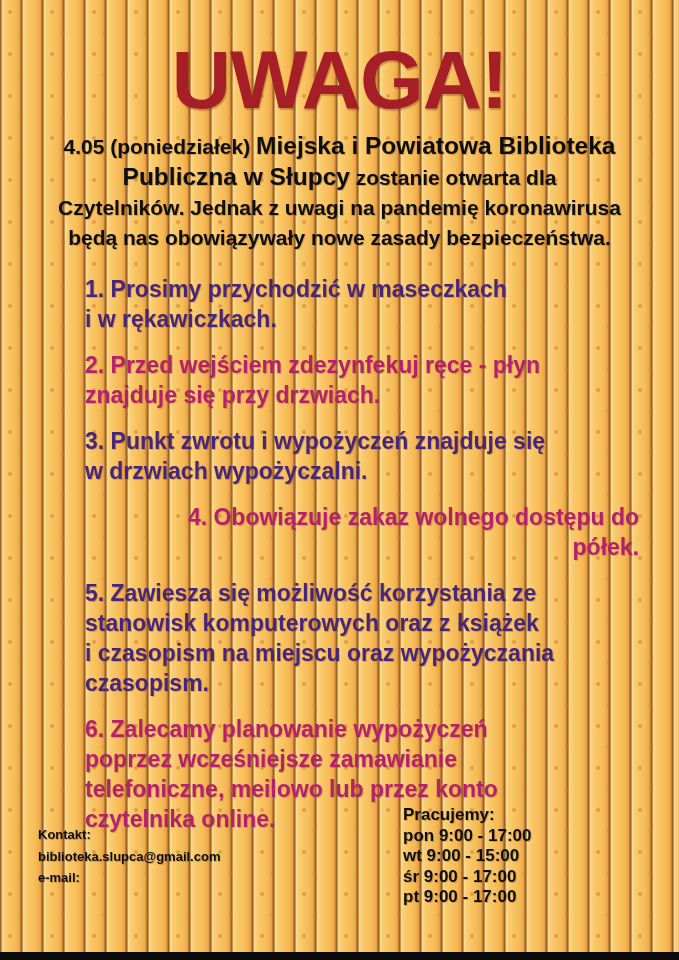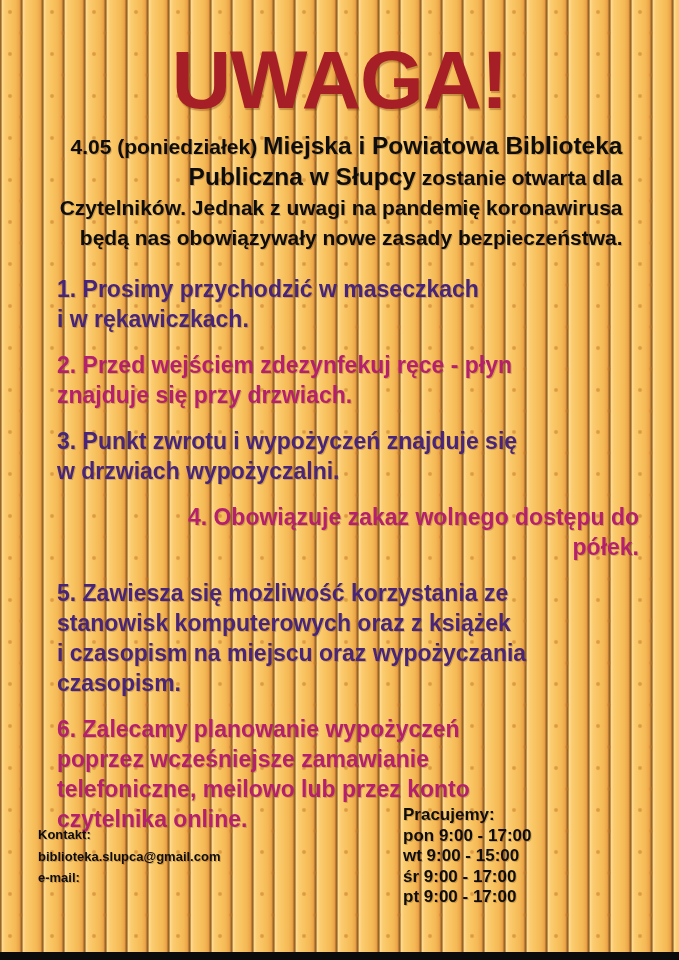--- a/index.html
+++ b/index.html
@@ -31,32 +31,33 @@
     text-align: center;
     font-size: 82px;
     line-height: 1.08;
     font-weight: bold;
     letter-spacing: -1px;
     text-shadow: 1px 2px 1px rgba(110,60,10,0.35);
   }
   .intro {
     width: 566px;
     margin: 6px auto 0 auto;
-    text-align: right;
+    text-align: center;
     font-weight: bold;
     color: #0d0d0d;
     font-size: 21px;
     line-height: 30px;
     text-shadow: 1px 1px 0 rgba(120,70,15,0.3);
   }
   .intro .big { font-size: 24.5px; }
   .rules {
     margin-top: 21px;
     padding-left: 57px;
     padding-right: 40px;
+    margin-left: 28px;
   }
   .rule {
     font-weight: bold;
     font-size: 23px;
     line-height: 30px;
     white-space: pre-line;
     margin: 0 0 16px 0;
     text-shadow: 1px 1px 0 rgba(120,70,15,0.28);
   }
   .contact {

